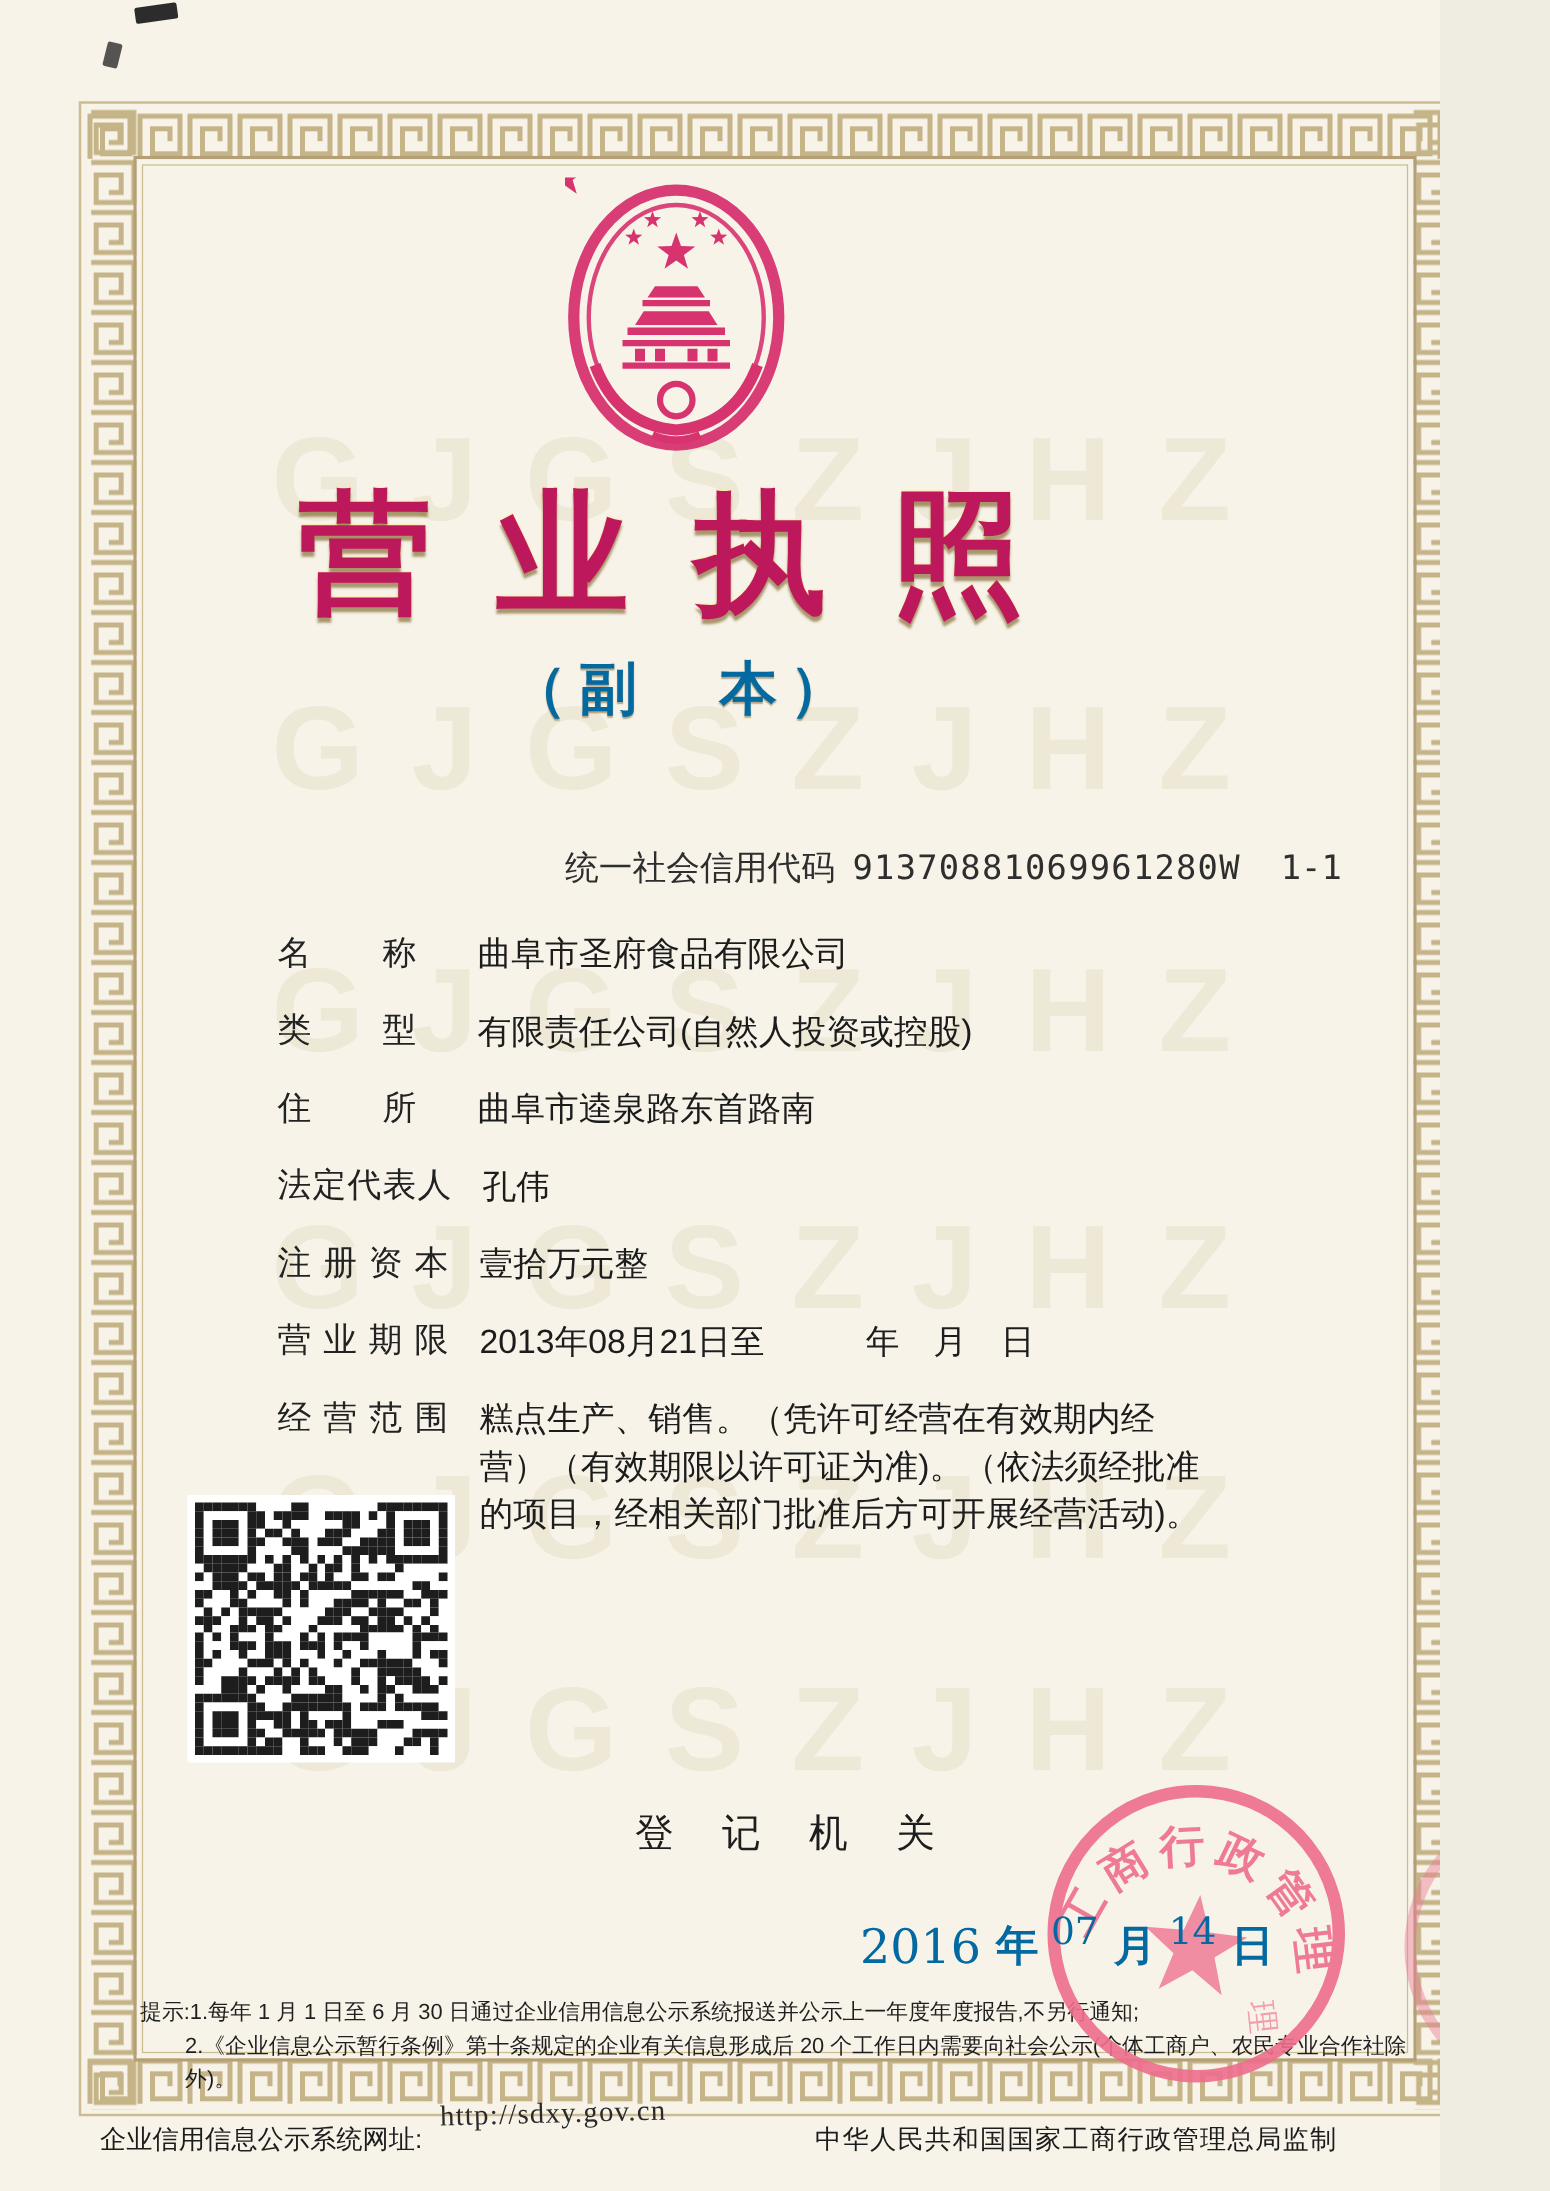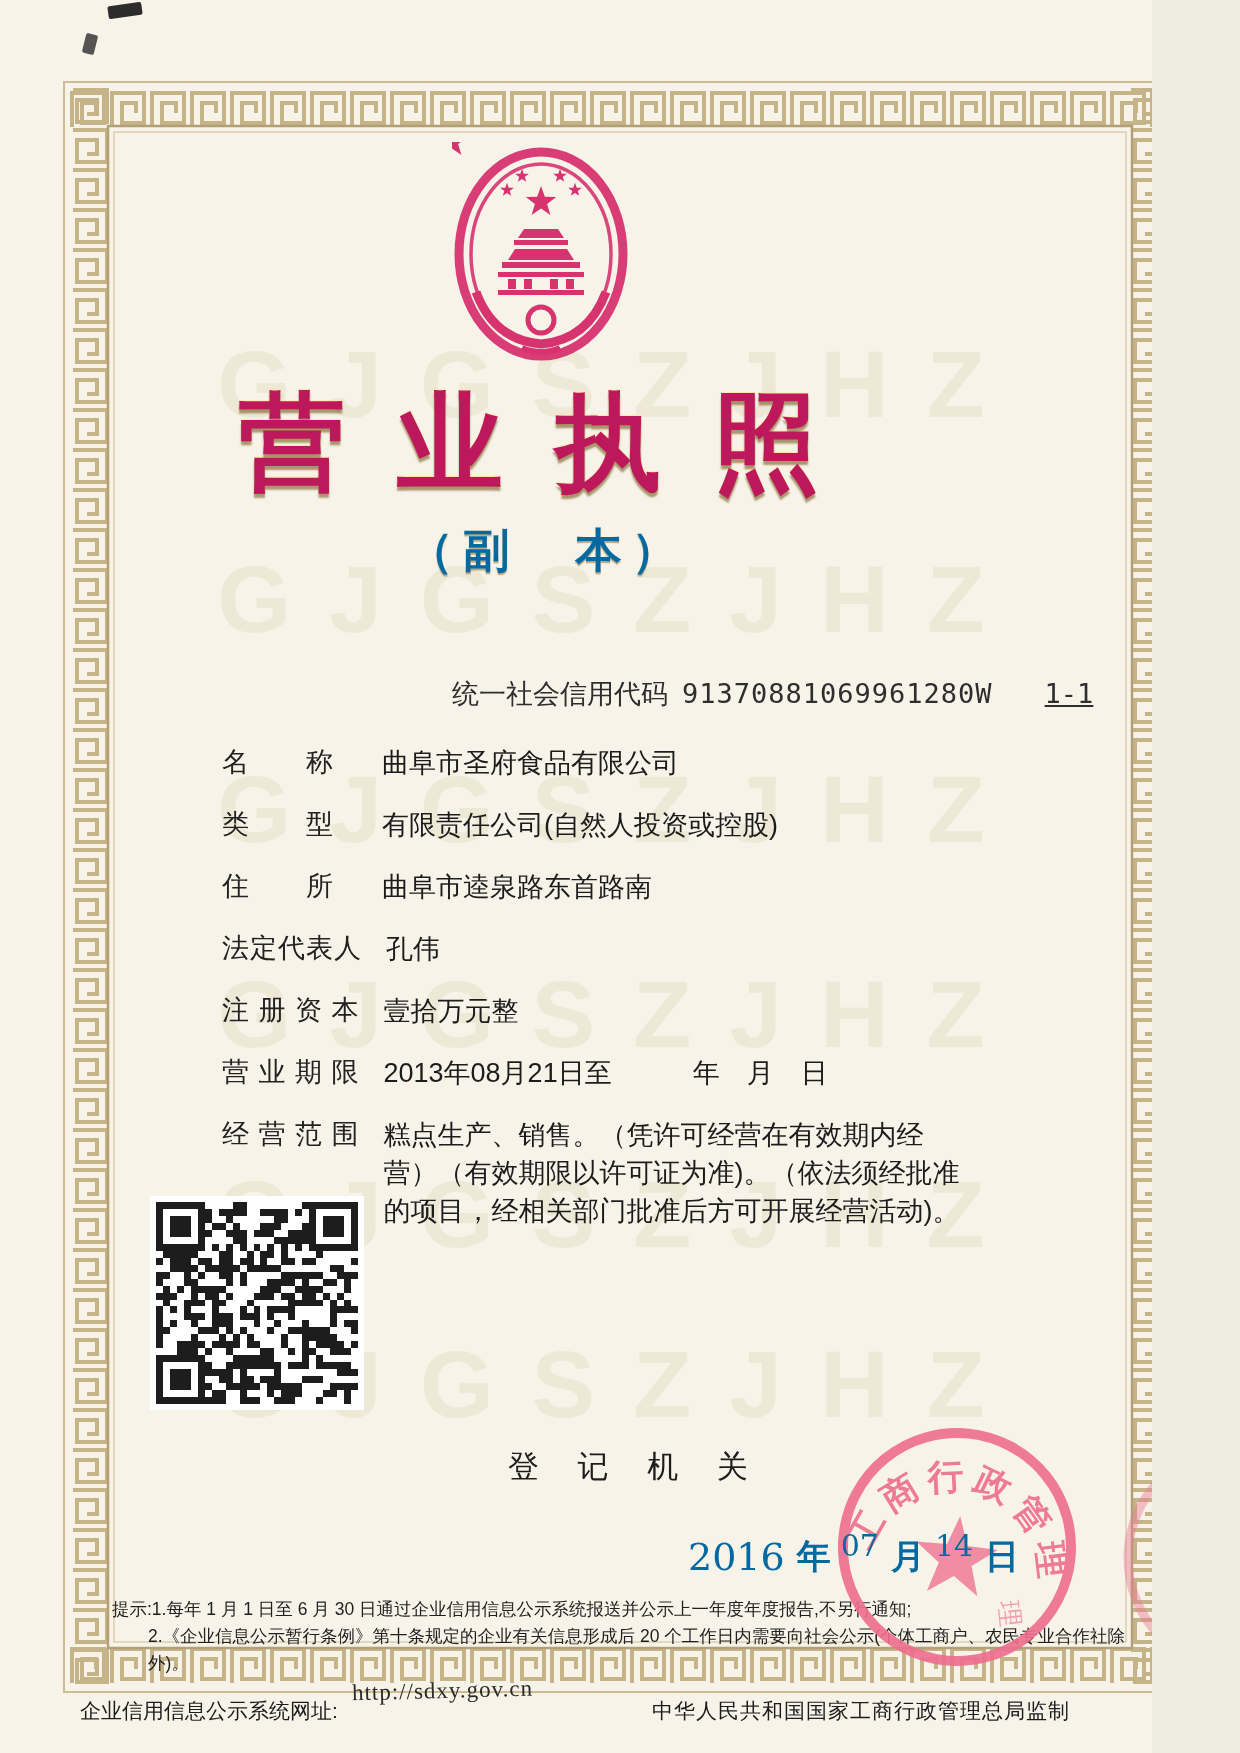--- a/index.html
+++ b/index.html
@@ -33,21 +33,21 @@
     white-space:nowrap;
   }
   .subtitle{
     position:absolute;left:0;top:520px;width:1095px;text-align:center;z-index:3;
     font-size:46px;font-weight:bold;letter-spacing:10px;color:#0369a1;
     text-shadow:0 2px 1px rgba(104,72,8,0.45);
   }
   
   .code-line{position:absolute;left:452px;top:676px;z-index:3;font-size:27px;color:#2e2e2e;white-space:nowrap;}
   .code-line .num{font-family:"DejaVu Sans Mono",monospace;font-size:27px;margin-left:14px;letter-spacing:1px;}
-  .code-line .copy{font-family:"DejaVu Sans Mono",monospace;margin-left:52px;text-decoration:underline;}
+  .code-line .copy{font-family:"DejaVu Sans Mono",monospace;margin-left:32px;}
   
   .fields{position:absolute;left:222px;top:744px;width:770px;z-index:3;}
   .f-row{display:flex;align-items:flex-start;margin-bottom:24px;}
   .f-label{
     flex:0 0 auto;min-width:136px;font-size:27px;color:#222;
     letter-spacing:1px;line-height:37px;white-space:pre;
   }
   .f-value{
     margin-left:24px;font-size:27px;color:#1c1c1c;line-height:38px;
     max-width:585px;white-space:pre-wrap;

